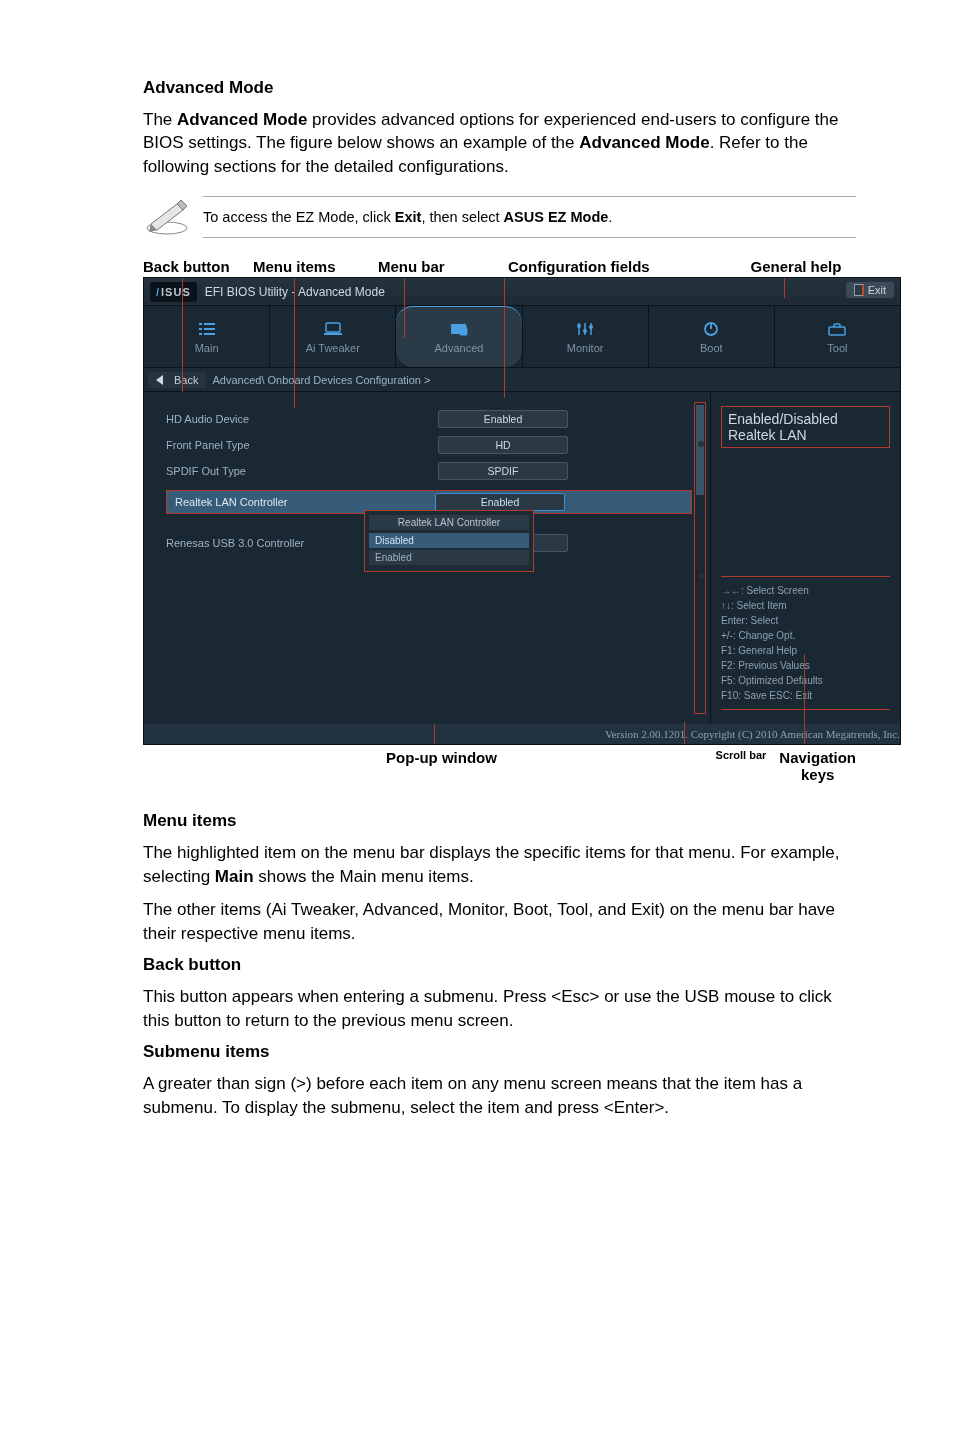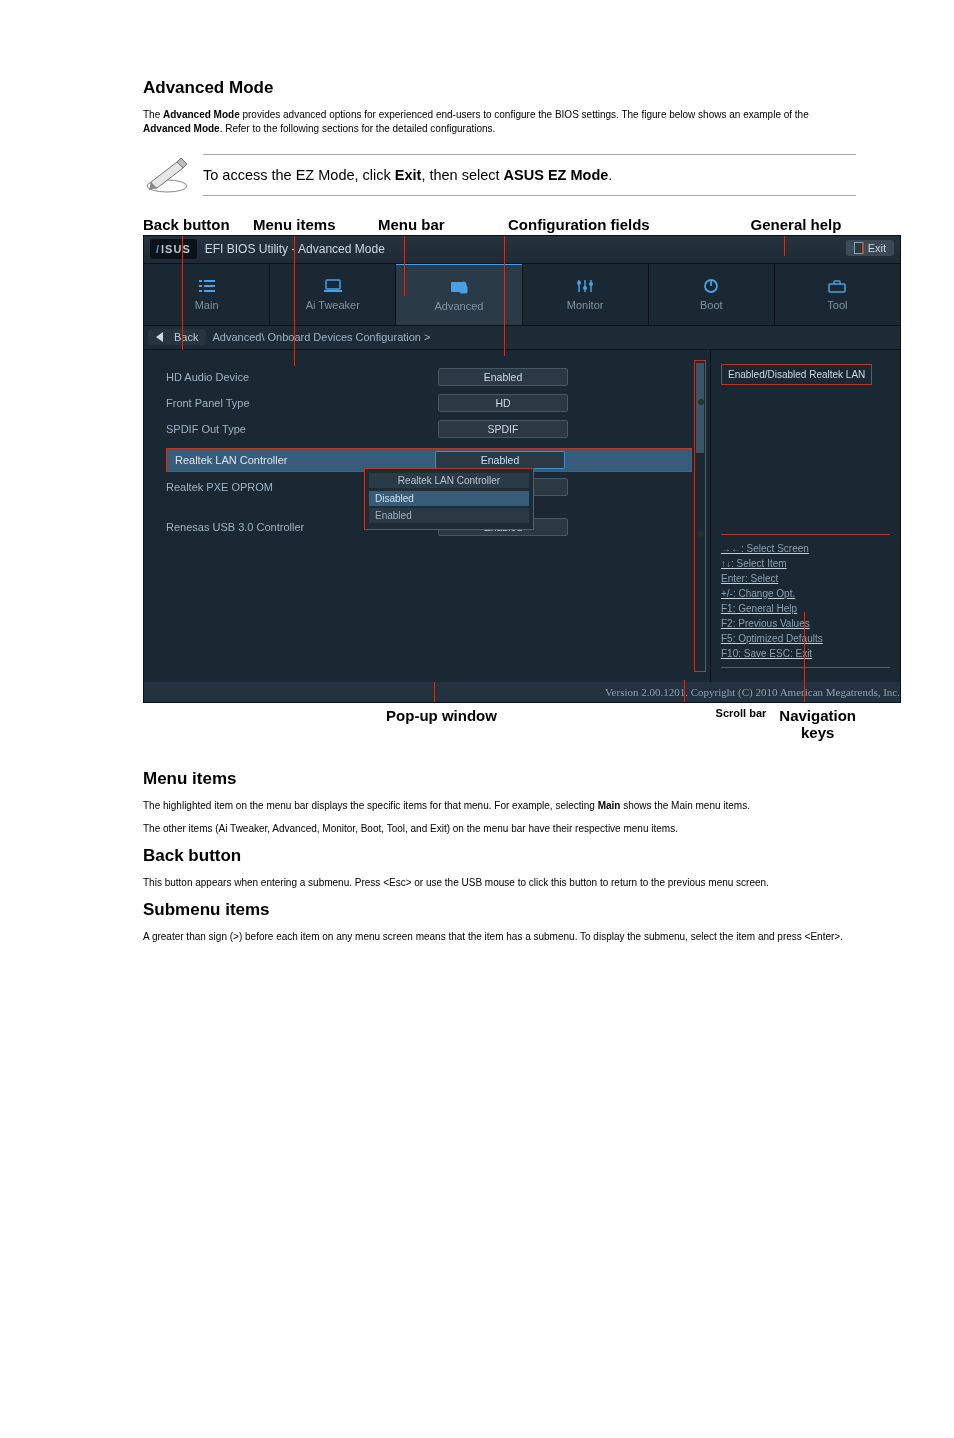--- a/index.html
+++ b/index.html
@@ -1,20 +1,20 @@
 <!DOCTYPE html>
 <html><head>
 <meta charset="utf-8">
 <style>
   * { margin: 0; padding: 0; box-sizing: border-box; }
   html, body { width: 954px; font-family: Arial, Helvetica, sans-serif; background: #fff; color: #000; }
   .page { padding: 78px 98px 50px 98px; margin-left: 45px; }
 
   .sec-head { font-weight: bold; font-size: 17px; margin-bottom: 10px; }
-  .body-text { font-size: 10px; line-height: 1.38; margin-bottom: 10px; }
+  .body-text { font-size: 17px; line-height: 1.38; margin-bottom: 10px; }
   .bold { font-weight: bold; }
 
   .note-row { display: flex; align-items: center; margin: 16px 0 18px 0; }
   .note-pencil { width: 60px; flex: none; }
   .note-pencil svg { width: 48px; height: 42px; }
   .note-text { flex: 1; border-top: 1px solid #aaa; border-bottom: 1px solid #aaa; padding: 12px 0; font-size: 14.5px; }
 
   .labels-row { display: flex; font-weight: bold; font-size: 15px; margin-top: 6px; margin-bottom: 2px; }
   .labels-row span { white-space: nowrap; }
   .lbl-back { width: 110px; }
@@ -27,35 +27,35 @@
   .bios-title { display: flex; align-items: center; height: 28px; background: linear-gradient(#24333f,#1e2b36); border-bottom: 1px solid #0a1218; padding: 0 6px; }
   .bios-logo { display:flex; align-items:center; gap:2px; height:20px; background:#0b1219; padding:0 6px; border-radius:3px; }
   .bios-logo .slash { color:#4aa0e2; font-weight:bold; }
   .bios-logo .txt { color:#b8c5d0; font-weight:bold; letter-spacing:1px; font-size:11px; }
   .bios-title .ttext { margin-left: 8px; color: #cfd8e0; font-size: 12px; }
   .bios-exit { position: absolute; right: 6px; top: 4px; display: flex; align-items: center; gap: 4px; background: #3a4a56; color: #cdd6de; padding: 2px 8px; border-radius: 3px; font-size: 11px; }
   .bios-exit .door { width:10px; height:12px; background:#2a3944; border:1px solid #8da2b3; border-right:2px solid #c04a2a; display:inline-block; }
 
   .tabs { display: flex; height: 62px; align-items: stretch; border-bottom: 1px solid #0b1219; }
   .tab { flex: 1; display: flex; flex-direction: column; align-items: center; justify-content: center; gap: 4px; color: #7f93a3; font-size: 11px; position: relative; }
-  .tab.active { background: #2a3a46; border-top: 1px solid #4aa0e2; }
+  .tab.active { background: #2a3a46; border-top: 1px solid #4aa0e2; border-radius: 17px; }
   .tab .ticon { width: 22px; height: 18px; display: flex; align-items: center; justify-content: center; }
   .tab .ticon svg { width: 20px; height: 16px; }
   .tab.adv .ticon svg path, .tab.adv .ticon svg rect { fill: #4aa0e2; }
   .tab-sep { width: 1px; background: #0b1219; }
 
   .breadcrumb { display: flex; align-items: center; height: 24px; padding: 0 8px 0 4px; background: #1d2b36; border-bottom: 1px solid #0b1219; font-size: 11px; color: #9cb2c4; }
   .breadcrumb .back { display: flex; align-items: center; gap: 11px; padding: 2px 8px; background: #243441; border-radius: 3px; color: #c2ccd6; margin-right: 6px; text-align: center; }
   .breadcrumb .arrow { width:0; height:0; border-top:5px solid transparent; border-bottom:5px solid transparent; border-right:7px solid #cfd8e0; display:inline-block; }
 
   .main-area { display: flex; height: calc(100% - 28px - 62px - 24px - 20px); }
   .left { position: relative; flex: 1; padding: 14px 18px 0 22px; }
   .right { width: 190px; border-left: 1px solid #0b1219; padding: 14px 10px; display: flex; flex-direction: column; justify-content: space-between; }
-  .help-head { border: 1px solid #b23a2a; color: #cfd8e0; font-size: 10px; padding: 4px 6px; margin-bottom: 4px; display:inline-block; }
-  .nav-keys { border-top: 1px solid #b23a2a; border-bottom: 1px solid #b23a2a; padding: 6px 0; text-decoration: underline; }
+  .help-head { border: 1px solid #b23a2a; color: #cfd8e0; font-size: 14px; padding: 4px 6px; margin-bottom: 4px; display:inline-block; }
+  .nav-keys { border-top: 1px solid #b23a2a; border-bottom: 1px solid #b23a2a; padding: 6px 0; }
   .nav-keys div { color: #8ba0b1; font-size: 10px; line-height: 1.5; }
 
   .cfg-row { display: flex; align-items: center; height: 26px; gap: 12px; }
   .cfg-label { color: #9cb2c4; font-size: 11px; width: 260px; }
   .cfg-val { width: 130px; text-align: center; background: #2a3944; border: 1px solid #455766; border-radius: 2px; color: #cfd8e0; font-size: 10.5px; padding: 2px 0; }
   .cfg-val.en { border: 1px solid #3f8fcf; color: #c6e1f5; }
   .hi-row { background: #375c7a; display: flex; align-items: center; border: 1px solid #b23a2a; padding: 2px 8px; margin-bottom: 2px; }
   .hi-row .cfg-label { color: #dbe6f0; }
 
   .popup { position: absolute; left: 220px; top: 118px; width: 170px; border: 1px solid #b23a2a; background: #1d2b36; padding: 4px; }
@@ -215,24 +215,20 @@
         <div class="cfg-row">
           <span class="cfg-label">SPDIF Out Type</span>
           <span class="cfg-val">SPDIF</span>
         </div>
 
         <div style="height:6px"></div>
         <div class="hi-row">
           <span class="cfg-label">Realtek LAN Controller</span>
           <span class="cfg-val en">Enabled</span>
         </div>
-        <div class="cfg-row">
-          <span class="cfg-label">Realtek PXE OPROM</span>
-          <span class="cfg-val">Disabled</span>
-        </div>
 
         <div style="height:14px"></div>
         <div class="cfg-row">
           <span class="cfg-label">Renesas USB 3.0 Controller</span>
           <span class="cfg-val">Enabled</span>
         </div>
 
         <div class="popup">
           <div class="ptitle">Realtek LAN Controller</div>
           <div class="popt">Disabled</div>

